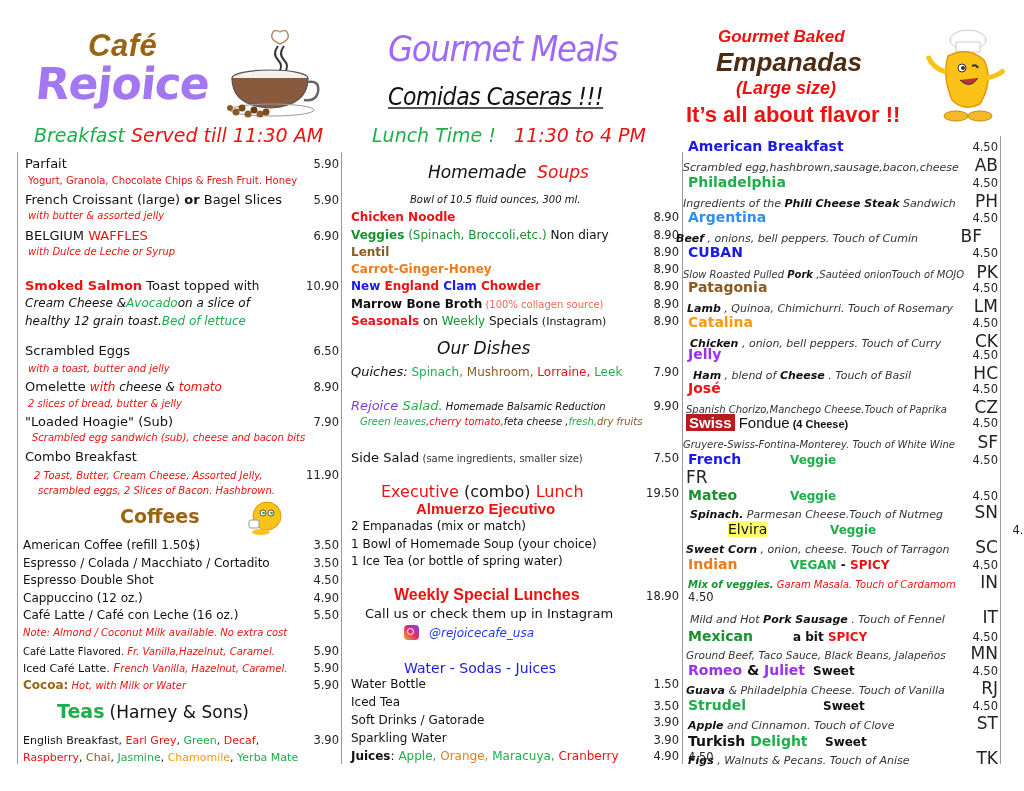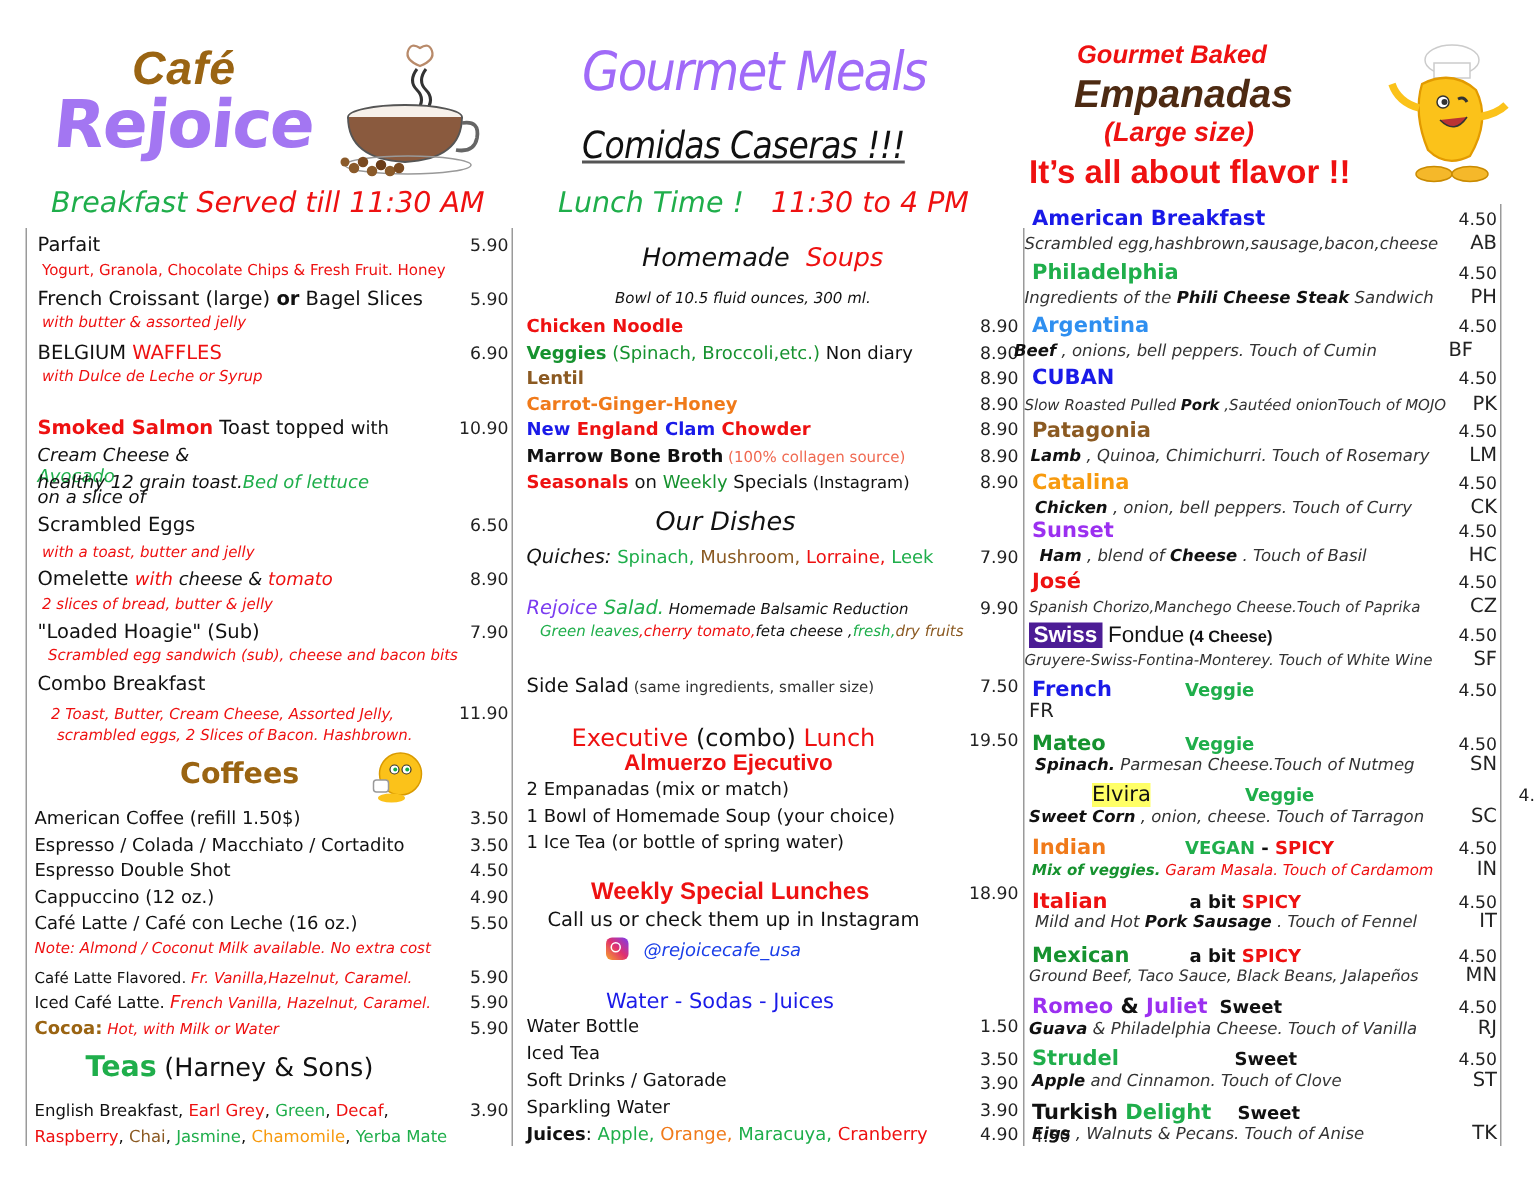--- a/index.html
+++ b/index.html
@@ -46,22 +46,22 @@
   .purple { color: #9b30f0; }
   .gold { color: #f79a0e; }
   .coffeebrown { color: #9a6412; }
   .salmon { color: #f06a52; }
   .yellowg { background: #ffff66; }
 
   .section-h { position: absolute; white-space: nowrap; }
 
   .emp-name { font-weight: bold; font-size: 14px; }
   .emp-desc { font-style: italic; font-size: 11px; color: #333; }
-  .emp-code { font-size: 13px; color: #222; }
-  .swiss-box { background: #4c1d95; color: #fff; padding: 0 3px; font: bold 15px "Liberation Sans", sans-serif; }
+  .emp-code { font-size: 17px; color: #222; }
+  .swiss-box { background: #b91c1c; color: #fff; padding: 0 3px; font: bold 15px "Liberation Sans", sans-serif; }
 </style>
 </head>
 <body>
 
 <div class="abs cafe-word">Café</div>
 <div class="abs rejoice-word">Rejoice</div>
 
 <svg class="abs cup" viewBox="0 0 100 92">
   <path d="M58 4 q-6 -4 -8 2 q-2 6 8 10 q10 -4 8 -10 q-2 -6 -8 -2z" fill="none" stroke="#b88a6a" stroke-width="1.5"></path>
   <path d="M56 18 q-6 8 0 14 q6 6 0 14" fill="none" stroke="#333" stroke-width="2"></path>
@@ -136,21 +136,21 @@
   <span class="price">6.90</span>
 </div>
 <div class="row t10 red it" style="left:28px; top:246px;">
   <span>with Dulce de Leche or Syrup</span>
 </div>
 
 <div class="row t13" style="left:25px; top:278px; width:314px;">
   <span><b class="red">Smoked Salmon</b><span> Toast topped </span><span class="t12">with</span></span>
   <span class="price">10.90</span>
 </div>
-<div class="row t12 it" style="left:25px; top:296px;flex-direction:column;">
+<div class="row t12 it" style="left:25px; top:296px;">
   <span>Cream Cheese &amp; </span>
     <span class="green">Avocado</span>
     <span> on a slice of</span>
 </div>
 <div class="row t12 it" style="left:25px; top:314px;">
   <span>healthy 12 grain toast. </span>
     <span class="green">Bed of lettuce</span>
 </div>
 
 <div class="row t13" style="left:25px; top:343px; width:314px;">
@@ -399,21 +399,21 @@
 <div class="row" style="left:688px; top:314px; width:310px;">
   <span class="emp-name gold">Catalina</span>
   <span class="price">4.50</span>
 </div>
 <div class="row" style="left:690px; top:331px; width:308px;">
   <span class="emp-desc"><b style="color:#111">Chicken</b><span> , onion, bell peppers. Touch of Curry</span></span>
   <span class="emp-code">CK</span>
 </div>
 
 <div class="row" style="left:688px; top:346px; width:310px;">
-  <span class="emp-name purple">Sunset</span>
+  <span class="emp-name purple">Jelly</span>
   <span class="price">4.50</span>
 </div>
 <div class="row" style="left:693px; top:363px; width:305px;">
   <span class="emp-desc"><b style="color:#111">Ham</b><span> , blend of </span><b style="color:#111">Cheese</b><span> . Touch of Basil</span></span>
   <span class="emp-code">HC</span>
 </div>
 
 <div class="row" style="left:688px; top:380px; width:310px;">
   <span class="emp-name red">José</span>
   <span class="price">4.50</span>
@@ -461,21 +461,20 @@
 <div class="row" style="left:688px; top:554px; width:310px;">
   <span><span class="emp-name orange" style="display:inline-block; width:102px;">Indian</span><b class="green t12">VEGAN</b><b class="t12"> - </b><b class="red t12">SPICY</b></span>
   <span class="price">4.50</span>
 </div>
 <div class="row" style="left:688px; top:572px; width:310px;">
   <span class="emp-desc" style="font-size:10px"><b class="dgreen">Mix of veggies.</b><span class="red"> Garam Masala. Touch of Cardamom</span></span>
   <span class="emp-code">IN</span>
 </div>
 
 <div class="row" style="left:688px; top:590px; width:310px;">
-  <span><span class="emp-name red" style="display:inline-block; width:105px;">Italian</span><b class="t12">a bit </b><b class="red t12">SPICY</b></span>
   <span class="price">4.50</span>
 </div>
 <div class="row" style="left:690px; top:607px; width:308px;">
   <span class="emp-desc"><span>Mild and Hot </span><b style="color:#111">Pork  Sausage</b><span> . Touch of Fennel</span></span>
   <span class="emp-code">IT</span>
 </div>
 
 <div class="row" style="left:688px; top:626px; width:310px;">
   <span><span class="emp-name dgreen" style="display:inline-block; width:105px;">Mexican</span><b class="t12">a bit </b><b class="red t12">SPICY</b></span>
   <span class="price">4.50</span>

